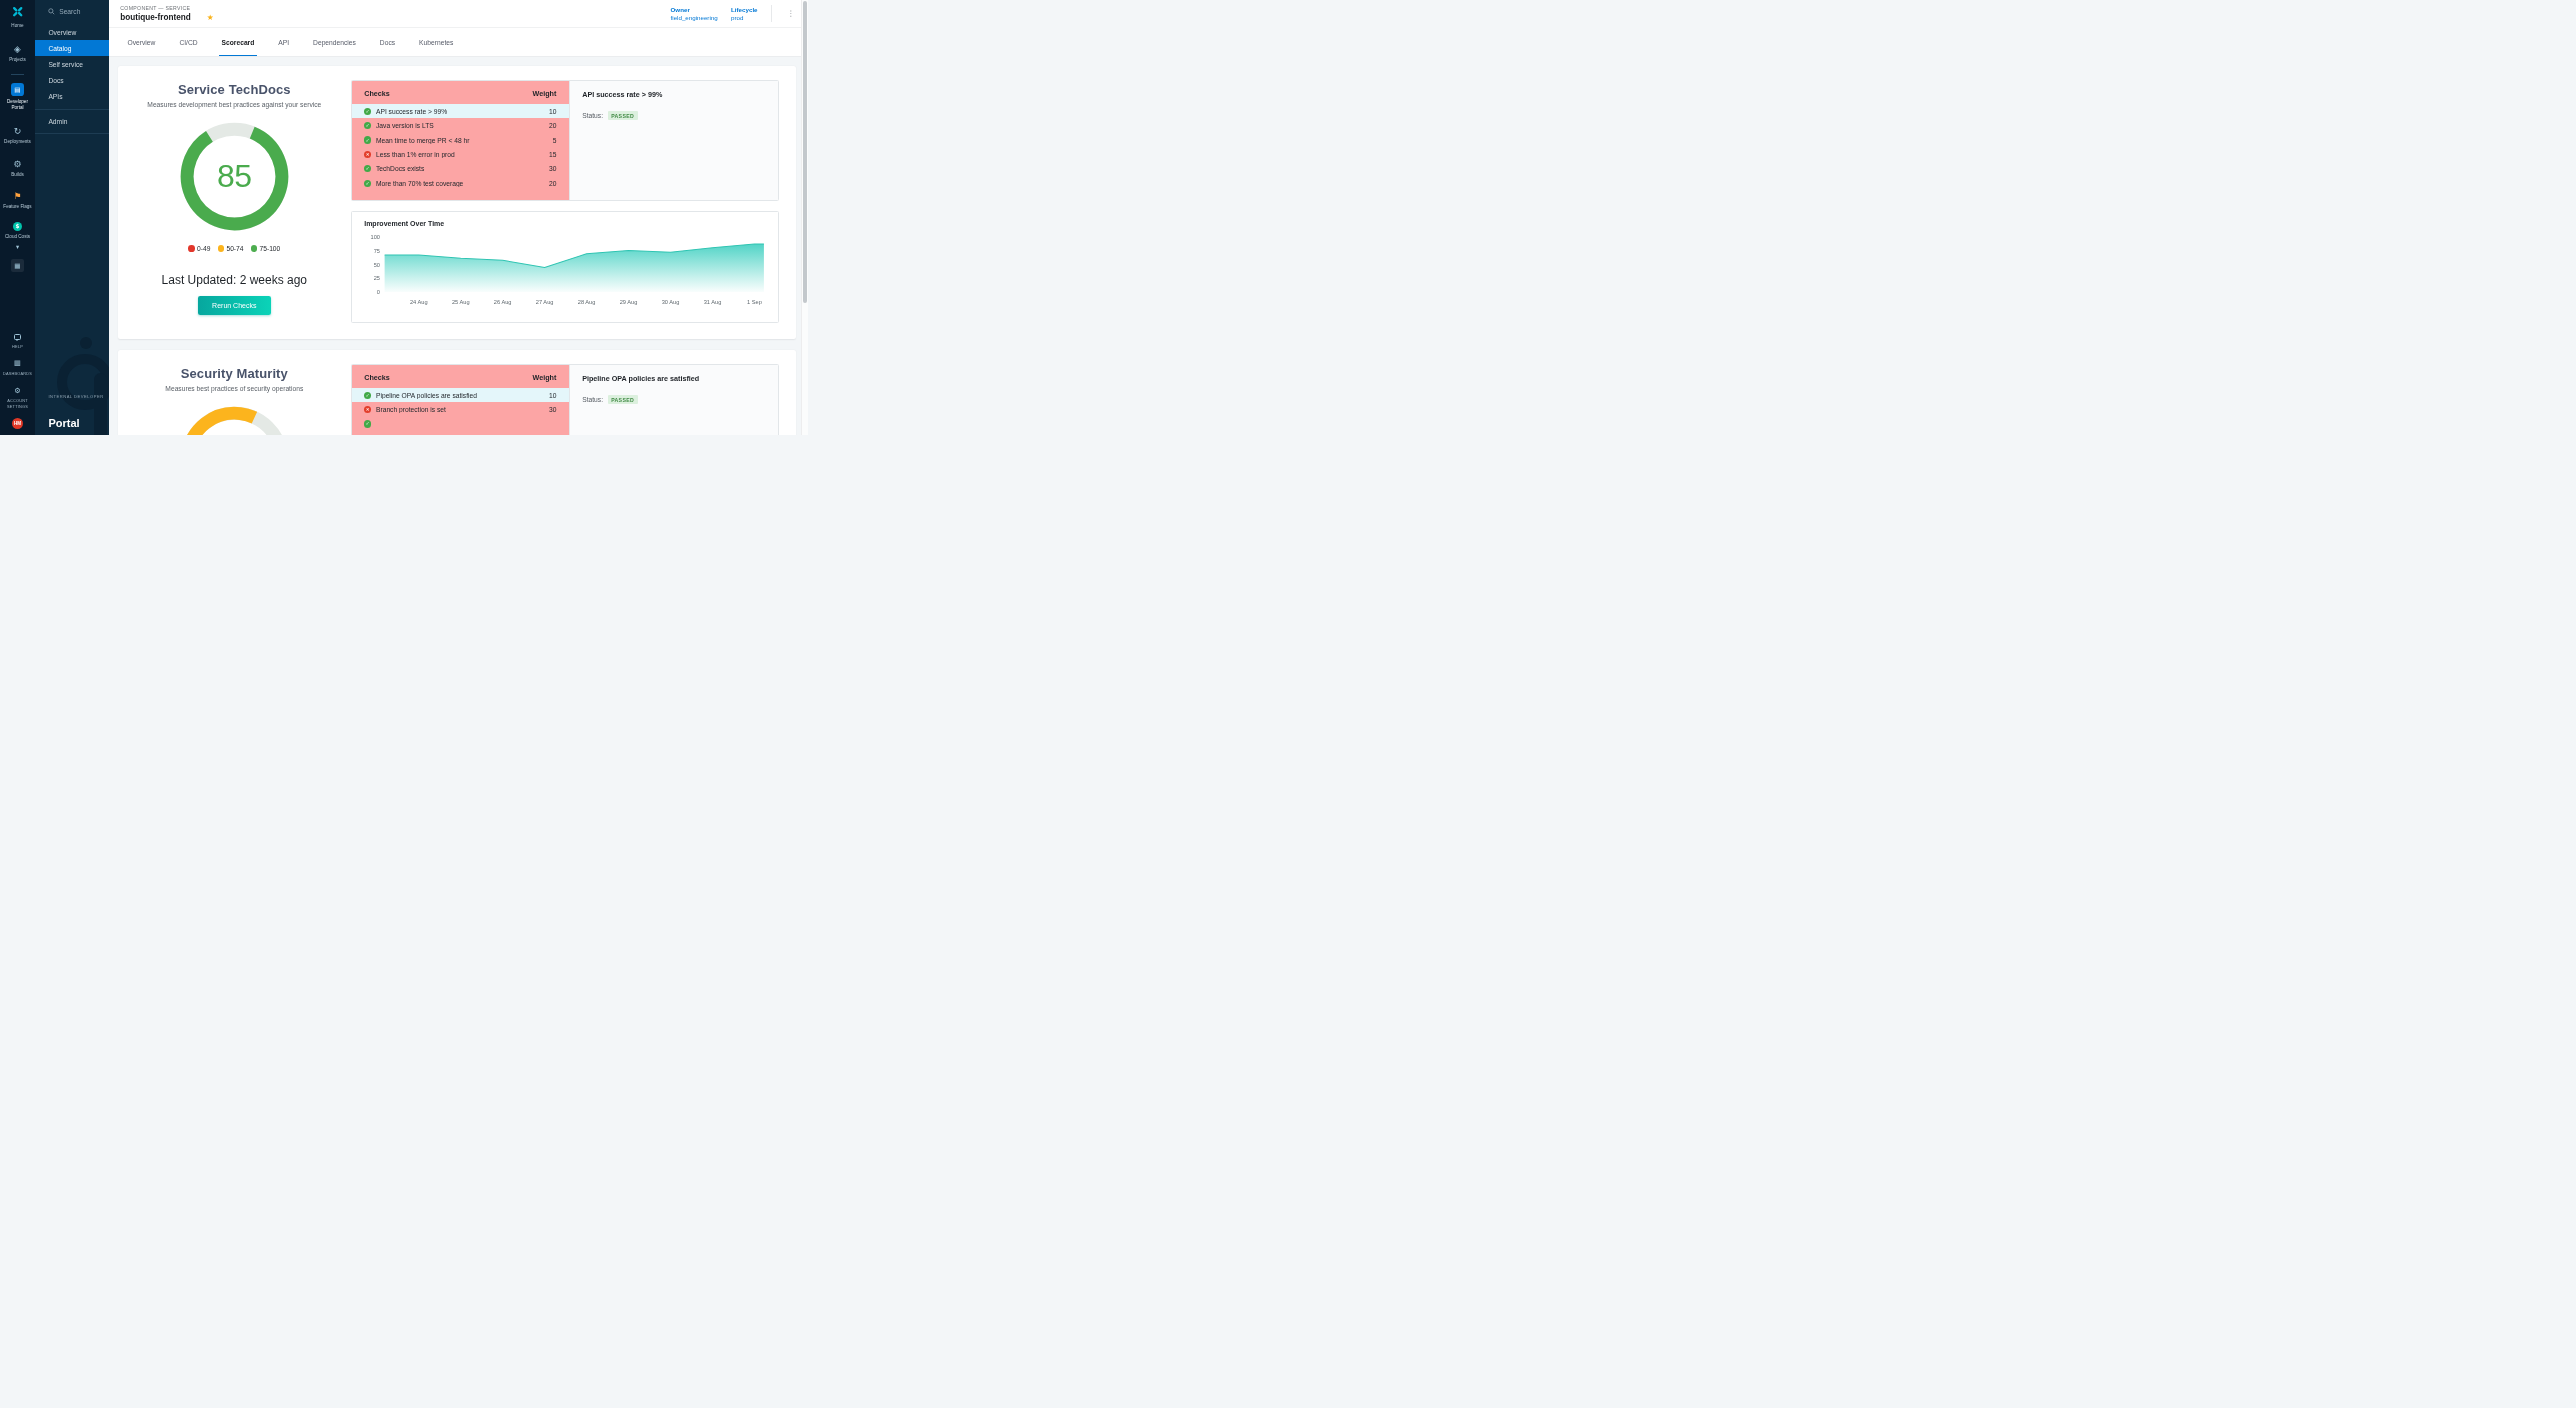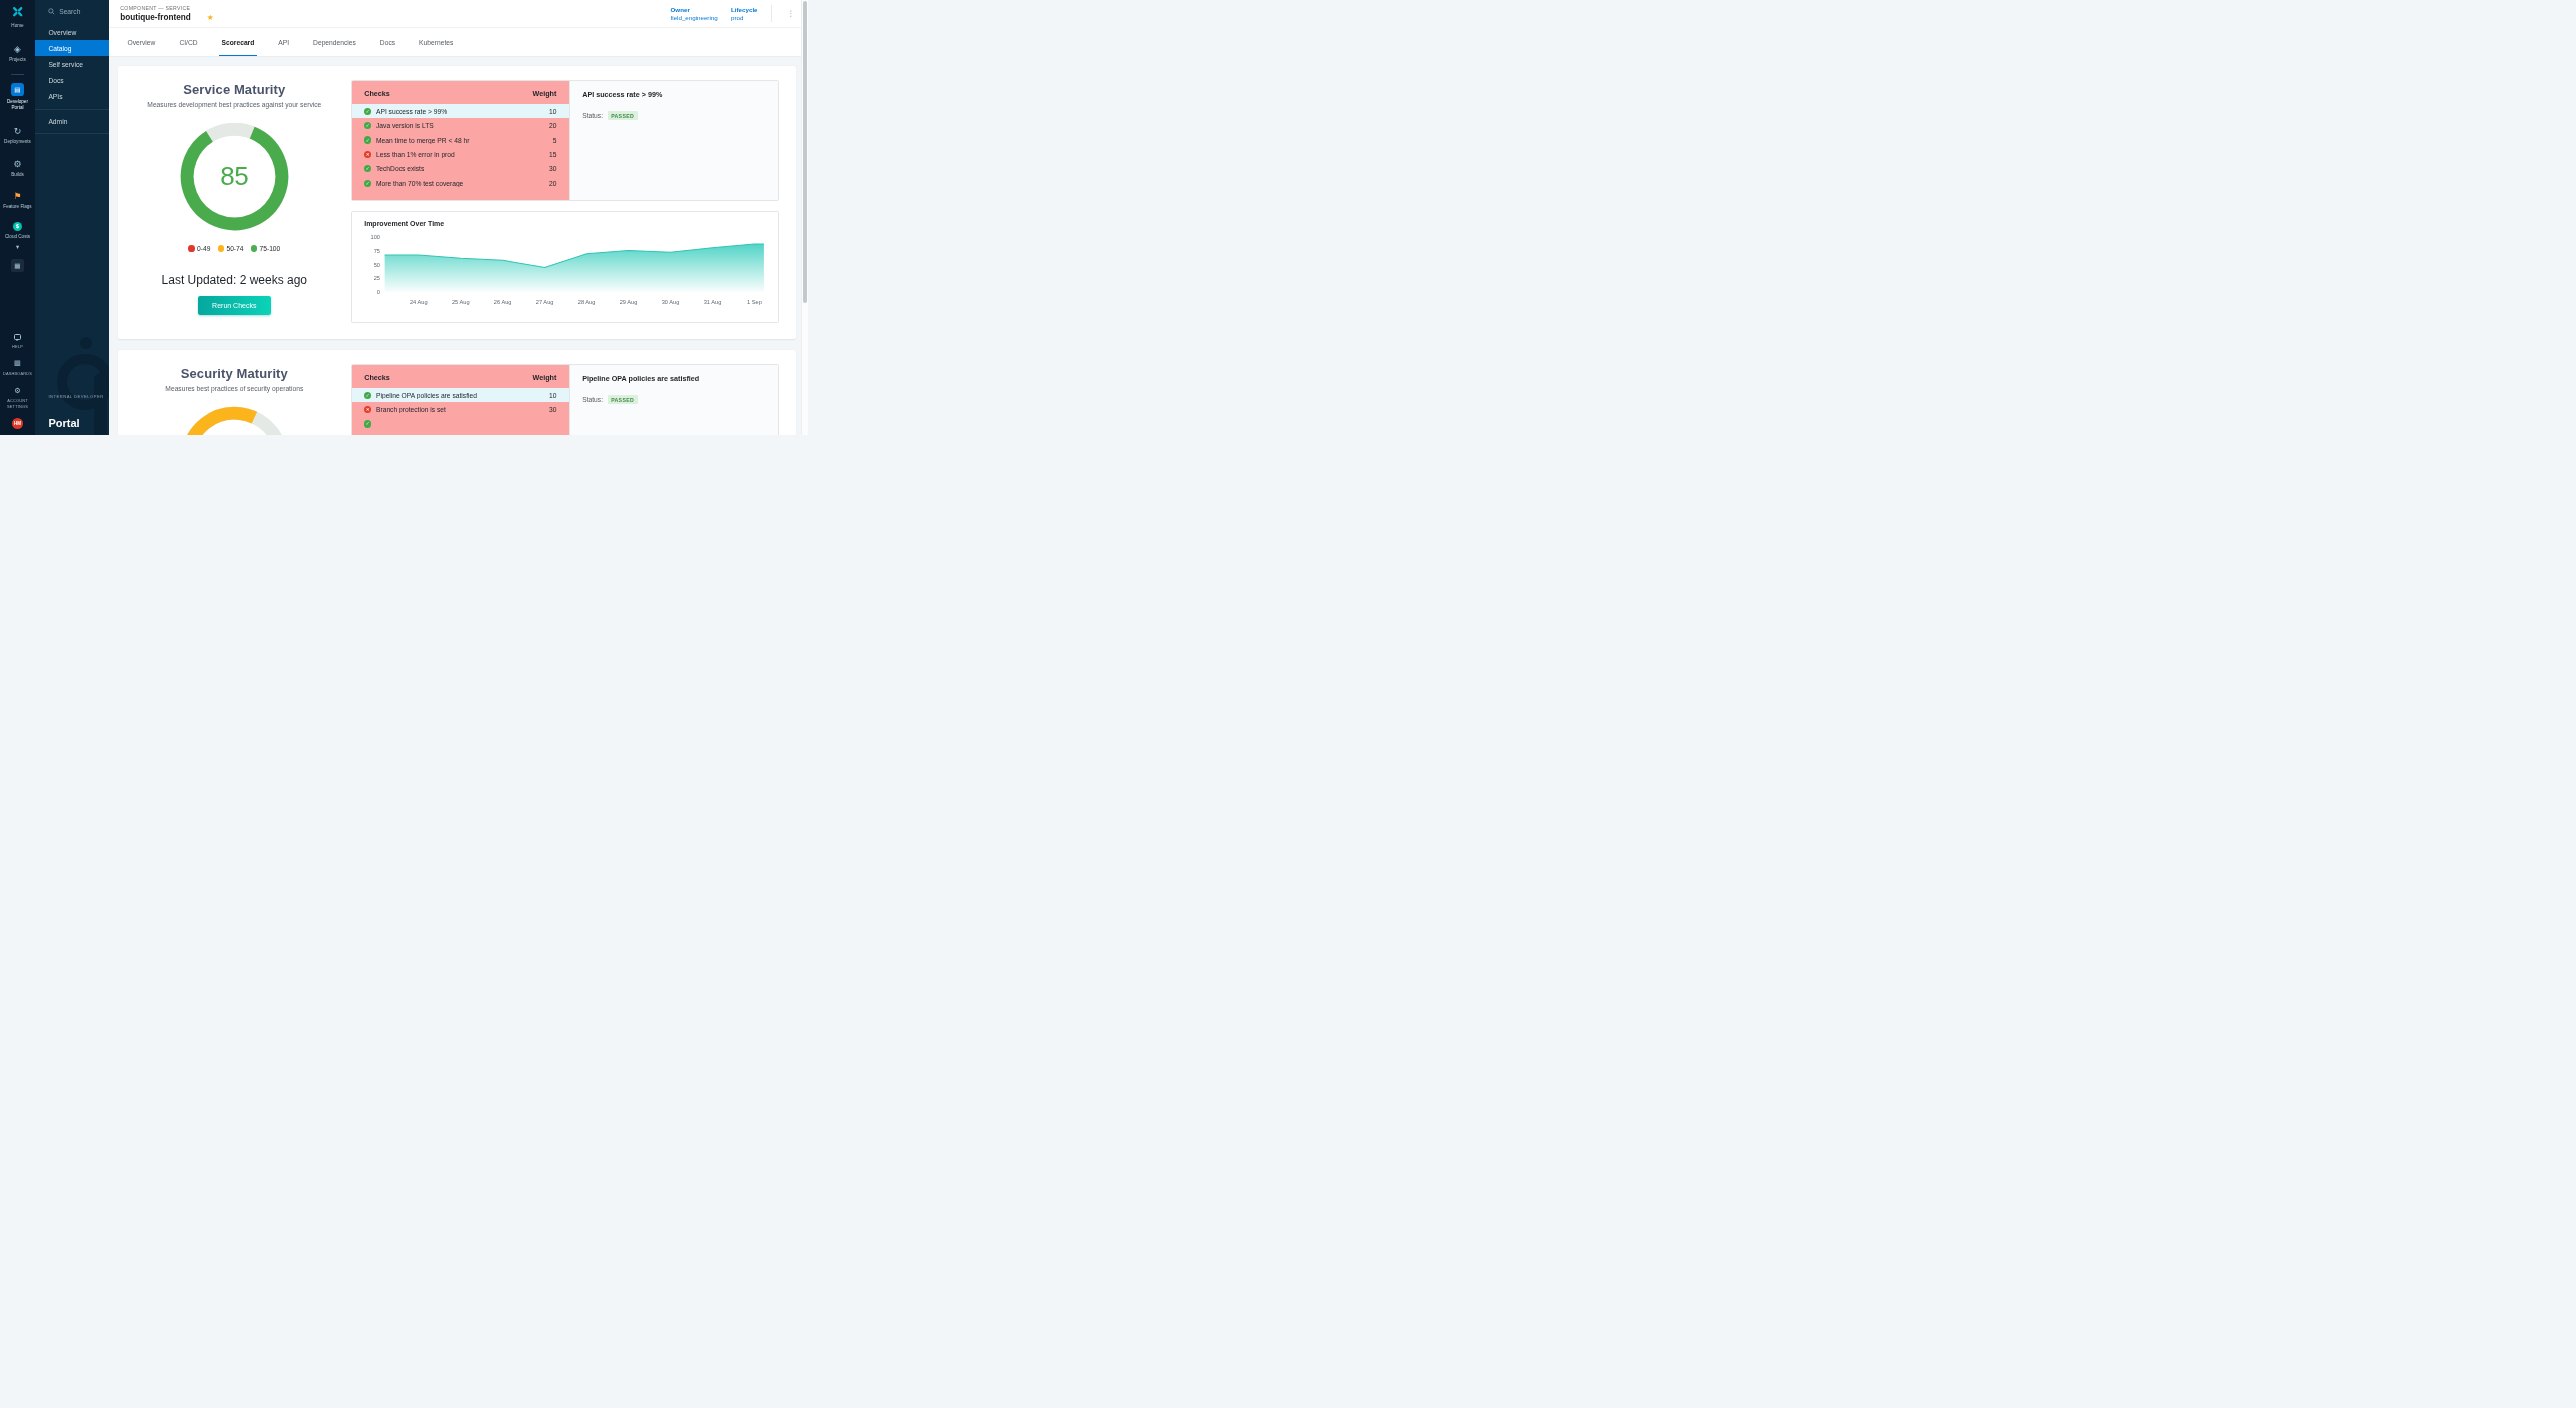--- a/index.html
+++ b/index.html
@@ -84,21 +84,21 @@
   .card { background: #fff; border-radius: 2.1px; box-shadow: 0 0.5px 1.5px rgba(20,30,40,.08); display: flex; padding: 13.4px 16.5px 15.5px 0; margin-bottom: 11.3px; }
   .card-left { width: 233px; flex: none; text-align: center; padding-top: 2.1px; }
   .card-title { font-size: 13px; font-weight: 600; color: #49536a; letter-spacing: 0.1px; }
   .card-sub { font-size: 6.7px; color: #5b6168; margin-top: 4.6px; }
   .donut-wrap { position: relative; width: 109px; height: 109px; margin: 13.4px auto 0; }
   .donut .track { fill: none; stroke: #e4e9e5; }
   .donut .arc { fill: none; }
   .arc-green { stroke: #4aab4d; }
   .arc-amber { stroke: #fcb41d; }
   .donut-score { position: absolute; inset: 0; display: flex; align-items: center; justify-content: center;
-    font-size: 26px; color: #4aab4d; letter-spacing: -0.5px; }
+    font-size: 32px; color: #4aab4d; letter-spacing: -0.5px; }
   .legend { display: flex; justify-content: center; gap: 7.2px; margin-top: 14.4px; }
   .legend-item { display: flex; align-items: center; gap: 2.1px; font-size: 6.7px; color: #23272c; }
   .dot { width: 6.7px; height: 6.7px; border-radius: 50%; }
   .updated { margin-top: 20.6px; font-size: 12px; color: #1e2328; }
   .rerun { margin-top: 9.3px; border: none; border-radius: 2.1px; height: 19px; padding: 0 14.4px; font-size: 7px; font-weight: 500;
     color: #fff; background: linear-gradient(90deg, #06a79e, #0bd3b8); box-shadow: 0 1px 2.6px rgba(10,160,150,.35);
     cursor: pointer; font-family: inherit; }
 
   .card-right { flex: 1; min-width: 0; }
   .panel-pair { display: flex; border: 0.5px solid #e2e6e9; border-radius: 1.5px; overflow: hidden; }
@@ -262,21 +262,21 @@
     <div class="tab">API</div>
     <div class="tab">Dependencies</div>
     <div class="tab">Docs</div>
     <div class="tab">Kubernetes</div>
   </div>
 
   <div class="content">
 
     <section class="card">
       <div class="card-left">
-        <h2 class="card-title">Service Maturity</h2>
+        <h2 class="card-title">Service TechDocs</h2>
         <p class="card-sub">Measures development best practices against your service</p>
 
         <div class="donut-wrap">
           <svg class="donut" width="109" height="109" viewBox="0 0 212 212">
             <circle class="track" cx="106" cy="106" r="92" stroke-width="25"></circle>
             <circle class="arc arc-green" cx="106" cy="106" r="92" stroke-width="25" pathLength="100" transform="rotate(-68 106 106)" stroke-dasharray="85 15"></circle>
           </svg>
           <div class="donut-score">85</div>
         </div>
 

